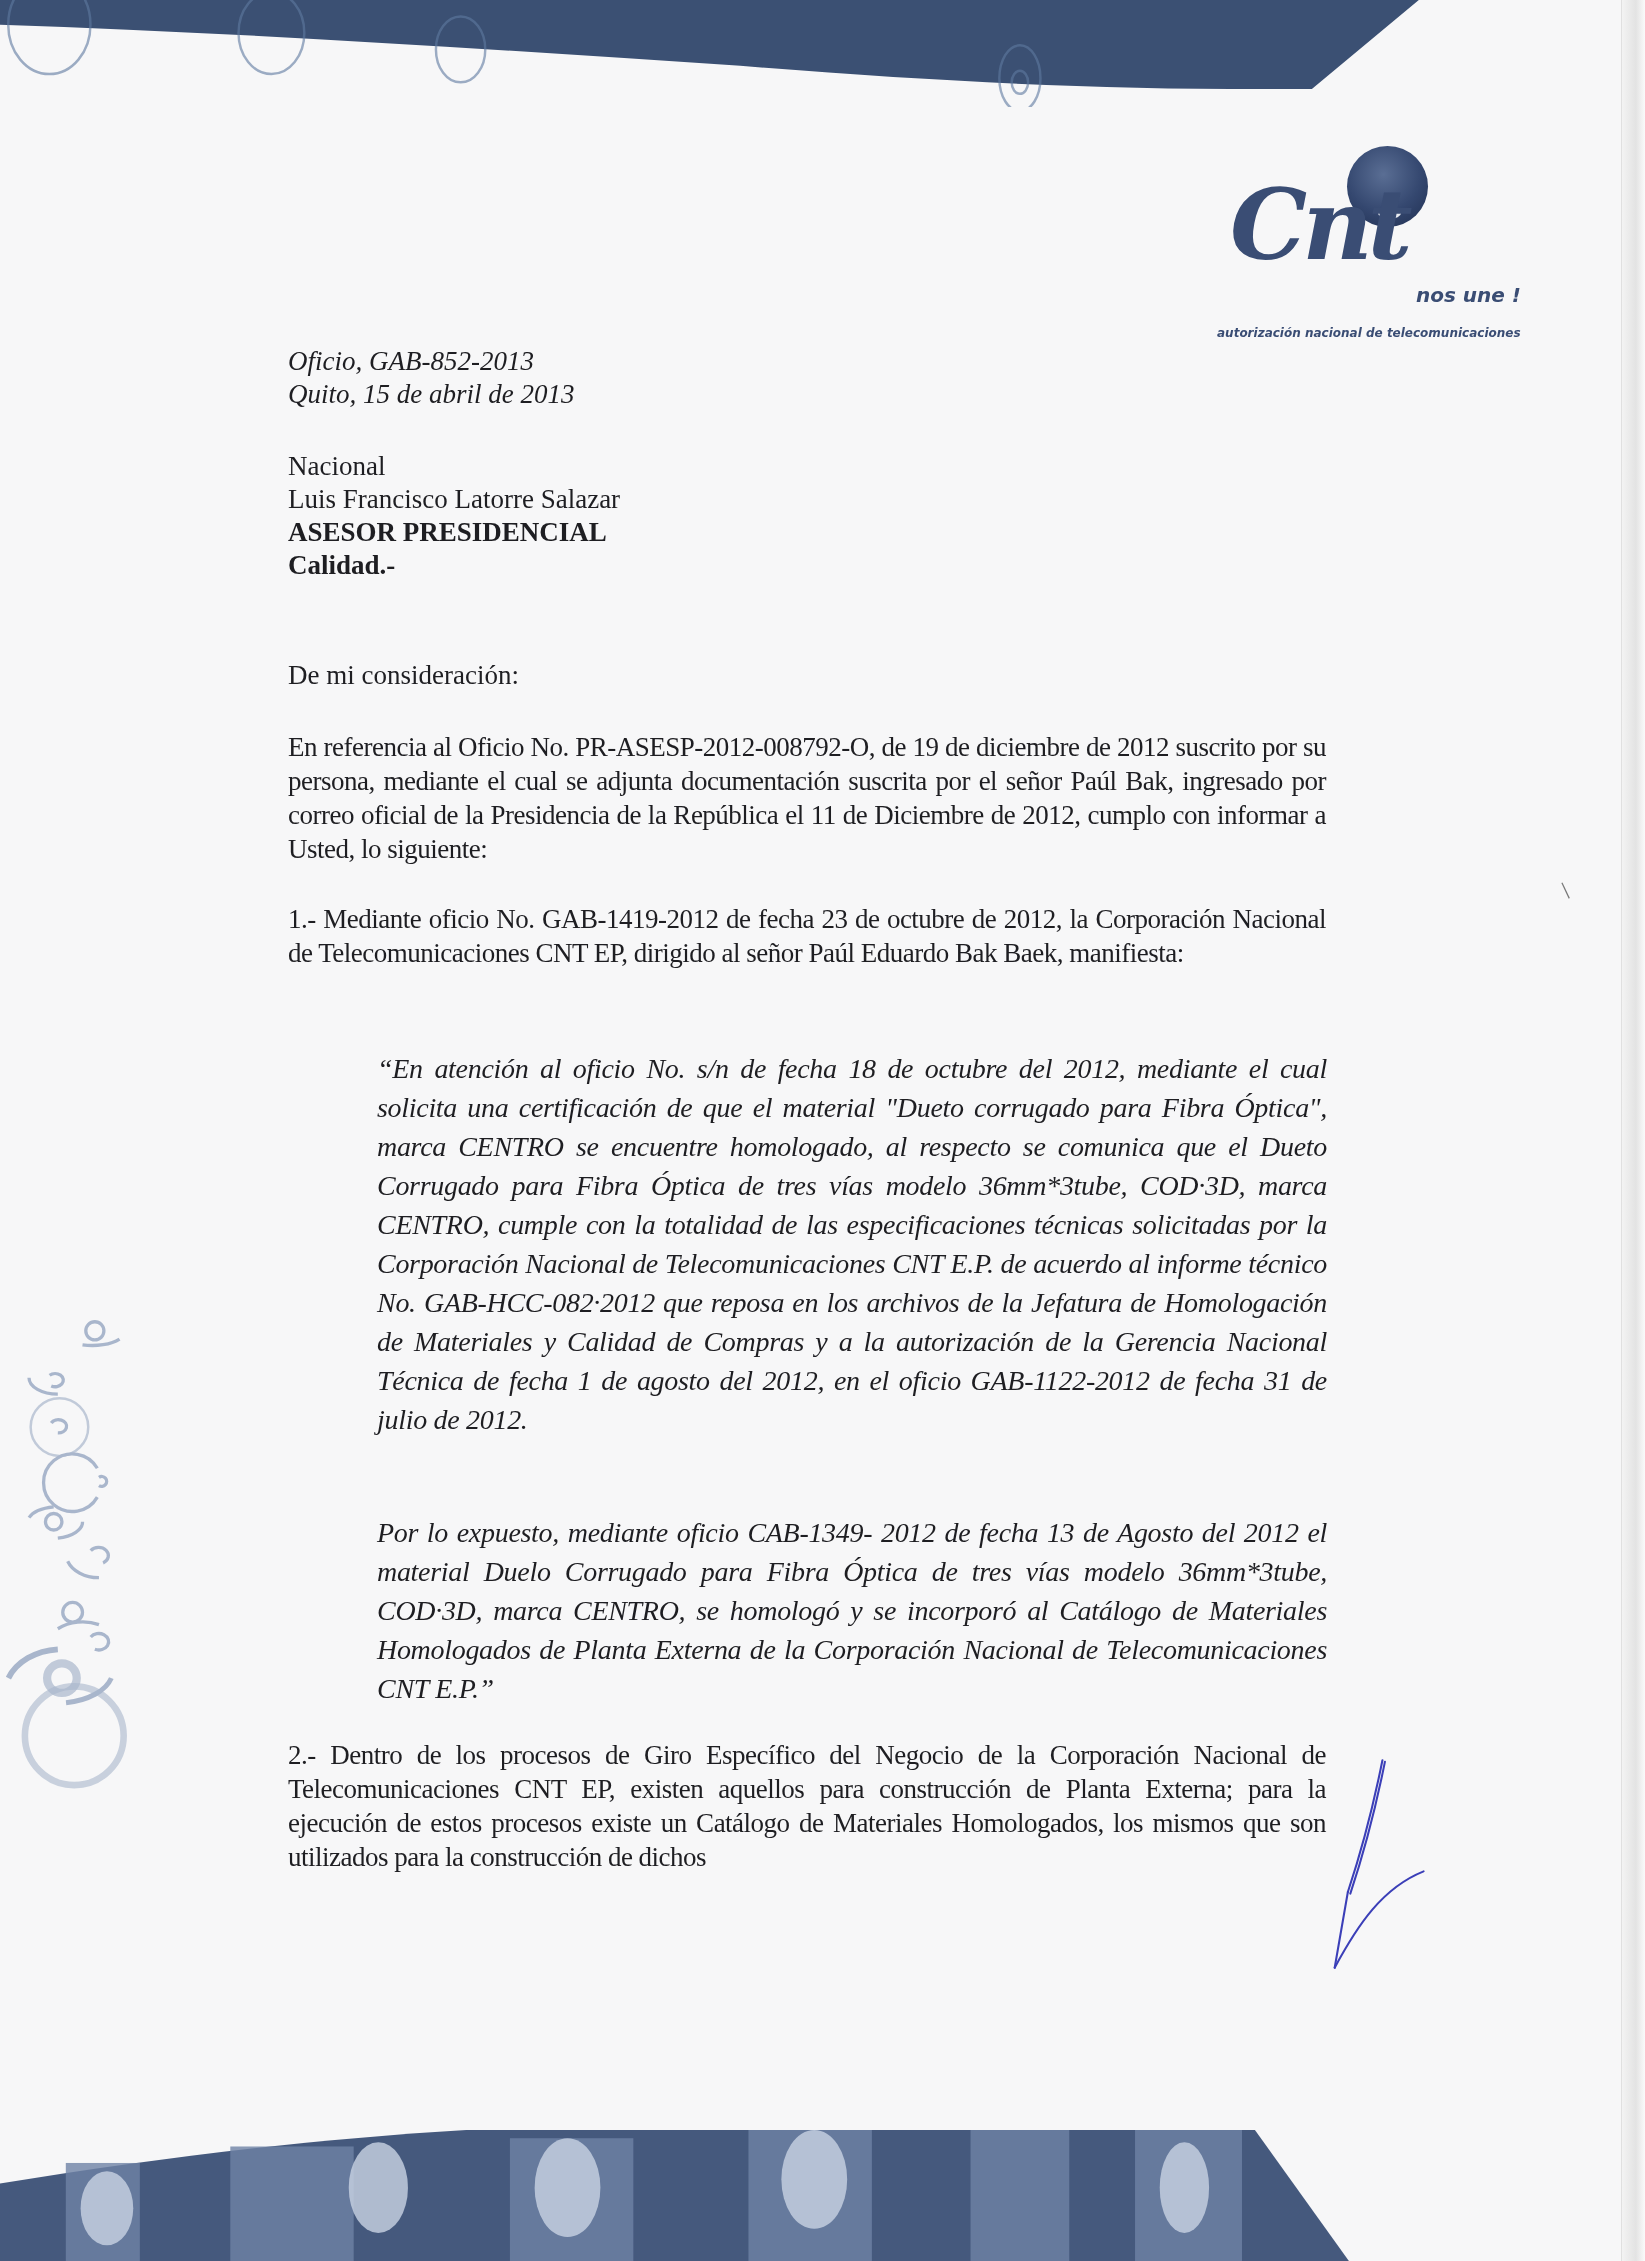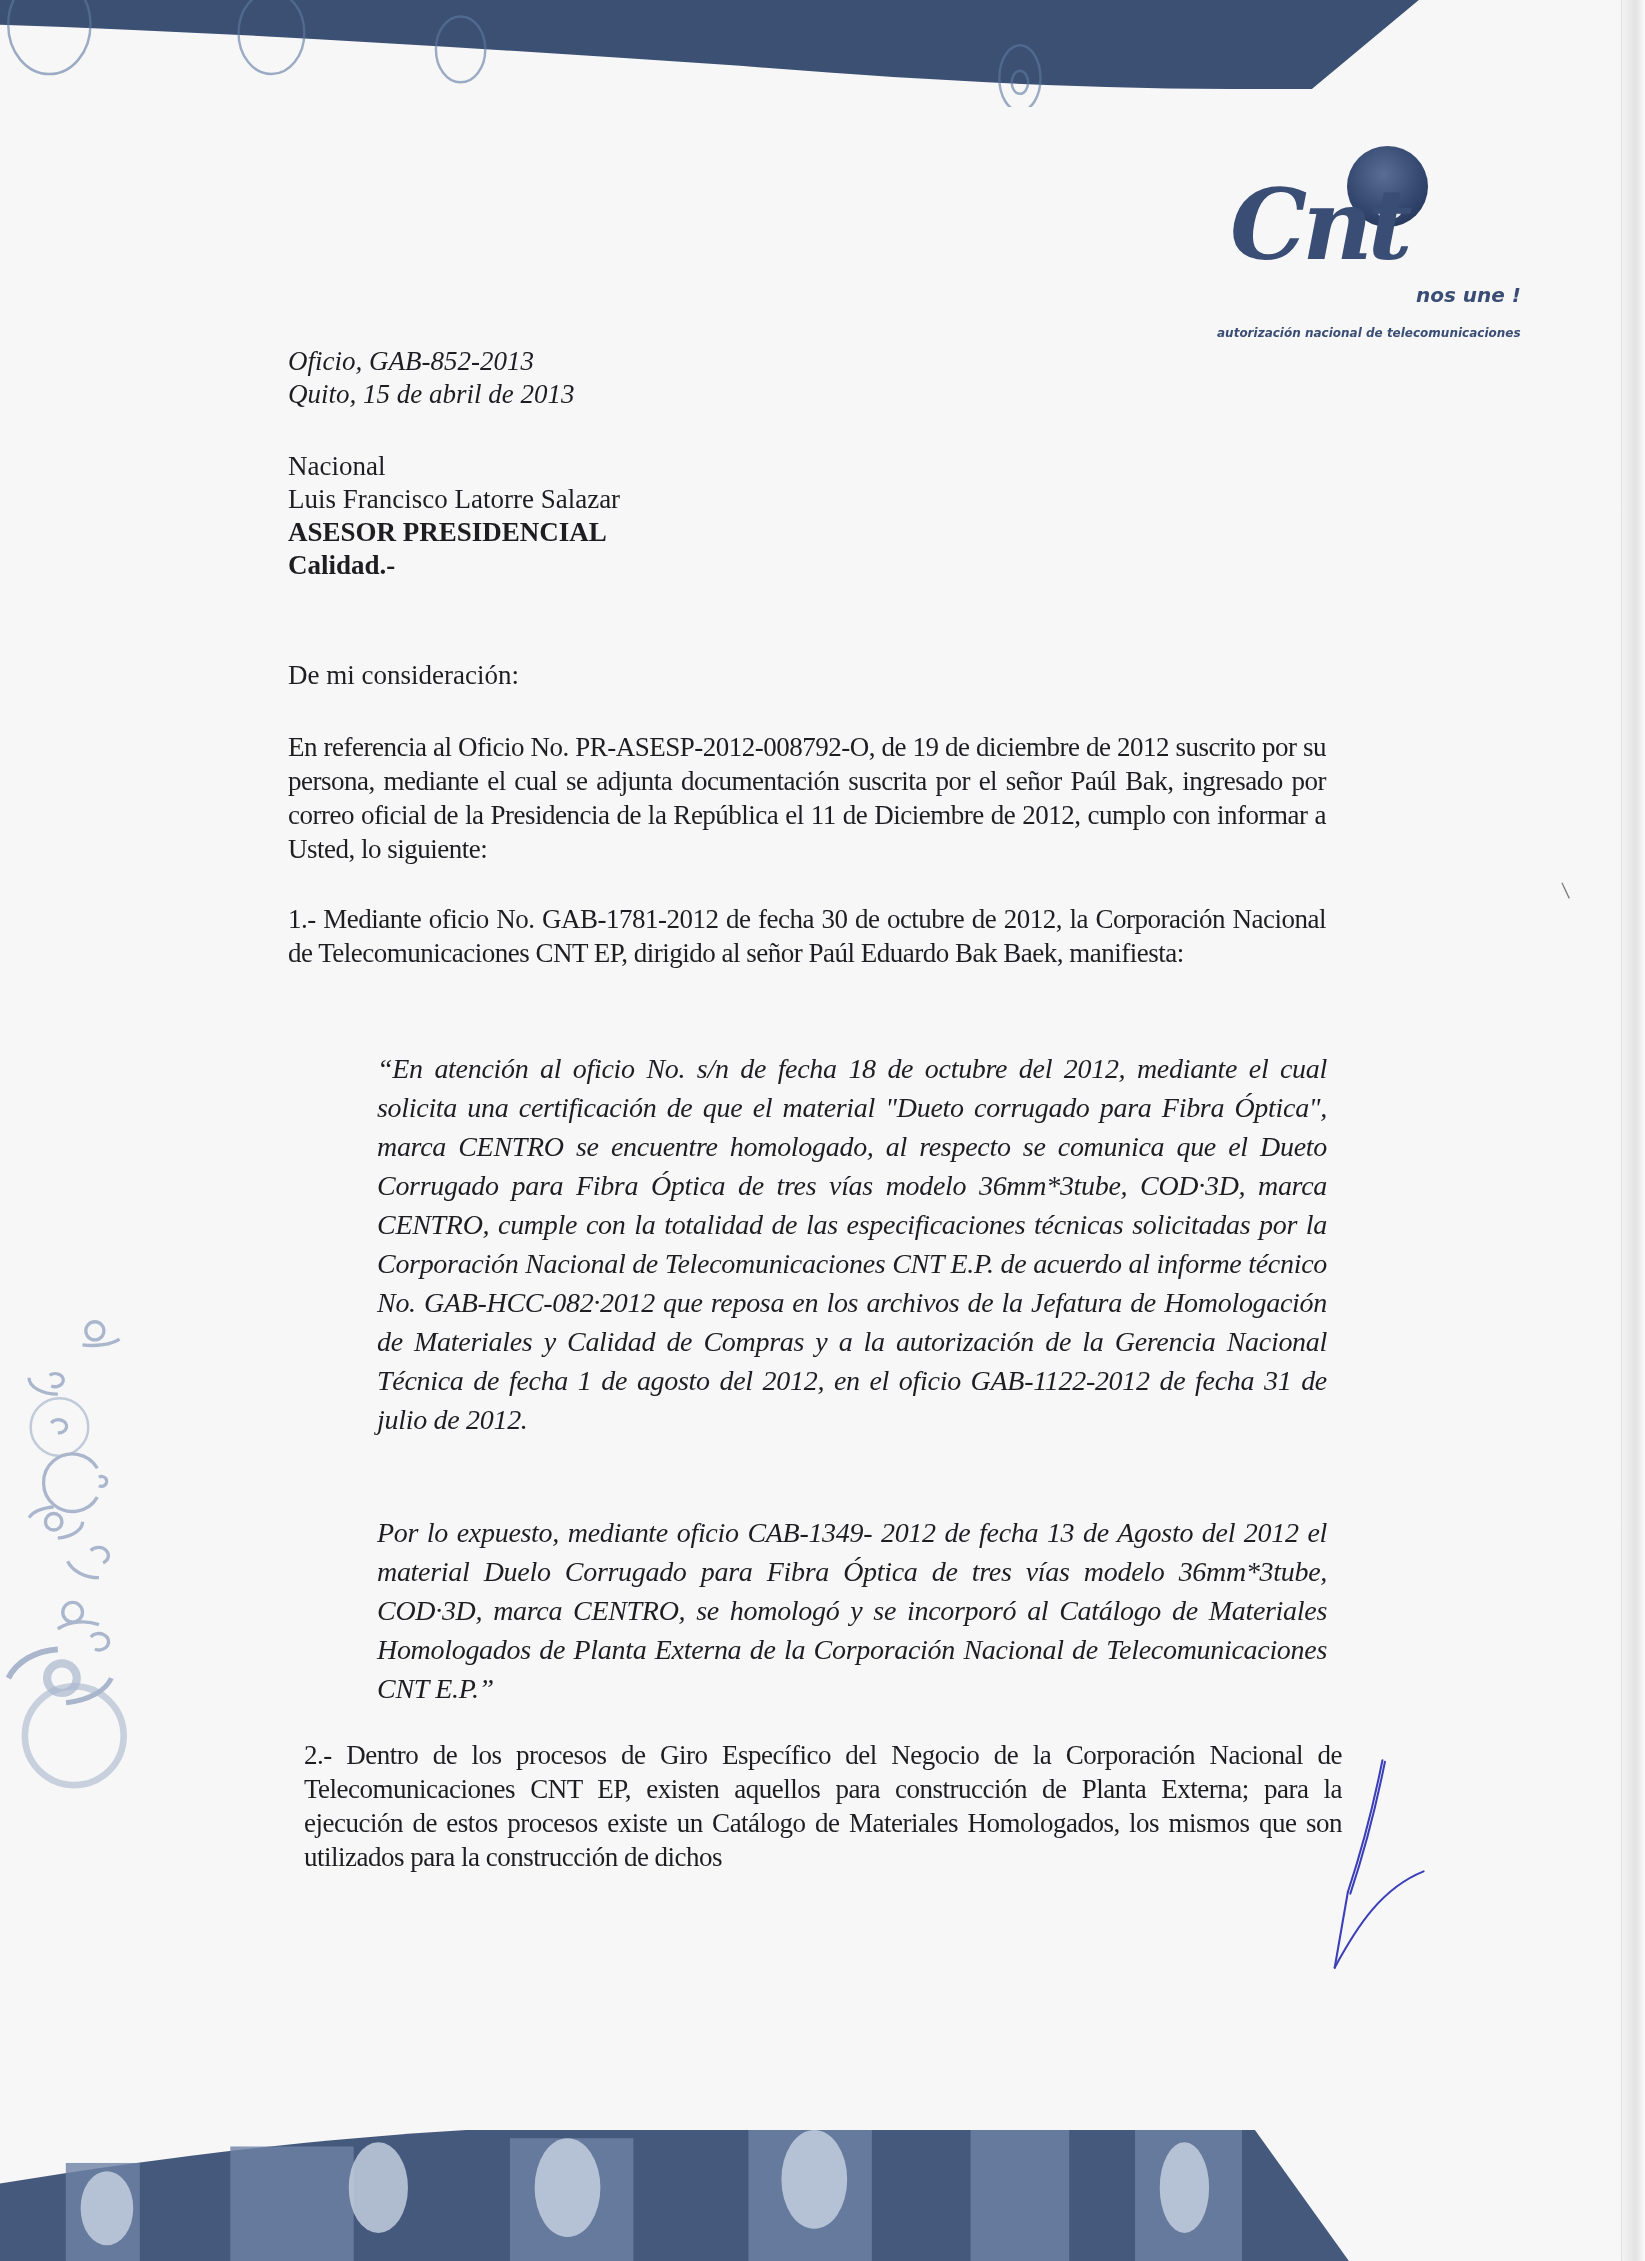--- a/index.html
+++ b/index.html
@@ -125,27 +125,27 @@
   <div class="line">Nacional</div>
   <div class="line">Luis Francisco Latorre Salazar</div>
   <div class="line bold">ASESOR PRESIDENCIAL</div>
   <div class="line bold">Calidad.-</div>
 </div>
 
 <div class="block line" style="top:659px;font-family:Liberation Serif, serif;">De mi consideración:</div>
 
 <div class="para narrow" style="top:730px;">En referencia al Oficio No. PR-ASESP-2012-008792-O, de 19 de diciembre de 2012 suscrito por su persona, mediante el cual se adjunta documentación suscrita por el señor Paúl Bak, ingresado por correo oficial de la Presidencia de la República el 11 de Diciembre de 2012, cumplo con informar a Usted, lo siguiente:</div>
 
-<div class="para narrow" style="top:902px;">1.- Mediante oficio No. GAB-1781-2012 de fecha 30 de octubre de 2012, la Corporación Nacional de Telecomunicaciones CNT EP, dirigido al señor Paúl Eduardo Bak Baek, manifiesta:</div>
+<div class="para narrow" style="top:902px;">1.- Mediante oficio No. GAB-1419-2012 de fecha 23 de octubre de 2012, la Corporación Nacional de Telecomunicaciones CNT EP, dirigido al señor Paúl Eduardo Bak Baek, manifiesta:</div>
 
 <div class="quote" style="top:1049px;">“En atención al oficio No. s/n de fecha 18 de octubre del 2012, mediante el cual solicita una certificación de que el material "Dueto corrugado para Fibra Óptica", marca CENTRO se encuentre homologado, al respecto se comunica que el Dueto Corrugado para Fibra Óptica de tres vías modelo 36mm*3tube, COD·3D, marca CENTRO, cumple con la totalidad de las especificaciones técnicas solicitadas por la Corporación Nacional de Telecomunicaciones CNT E.P. de acuerdo al informe técnico No. GAB-HCC-082·2012 que reposa en los archivos de la Jefatura de Homologación de Materiales y Calidad de Compras y a la autorización de la Gerencia Nacional Técnica de fecha 1 de agosto del 2012, en el oficio GAB-1122-2012 de fecha 31 de julio de 2012.</div>
 
 <div class="quote" style="top:1513px;">Por lo expuesto, mediante oficio CAB-1349- 2012 de fecha 13 de Agosto del 2012 el material Duelo Corrugado para Fibra Óptica de tres vías modelo 36mm*3tube, COD·3D, marca CENTRO, se homologó y se incorporó al Catálogo de Materiales Homologados de Planta Externa de la Corporación Nacional de Telecomunicaciones CNT E.P.”</div>
 
-<div class="para narrow" style="top:1738px;margin-left:16px;">2.- Dentro de los procesos de Giro Específico del Negocio de la Corporación Nacional de Telecomunicaciones CNT EP, existen aquellos para construcción de Planta Externa; para la ejecución de estos procesos existe un Catálogo de Materiales Homologados, los mismos que son utilizados para la construcción de dichos</div>
+<div class="para narrow" style="top:1738px;">2.- Dentro de los procesos de Giro Específico del Negocio de la Corporación Nacional de Telecomunicaciones CNT EP, existen aquellos para construcción de Planta Externa; para la ejecución de estos procesos existe un Catálogo de Materiales Homologados, los mismos que son utilizados para la construcción de dichos</div>
 
 <svg class="signature" viewBox="0 0 200 300">
   <g fill="none" stroke="#3b3fb8" stroke-width="2.5" stroke-linecap="round">
     <path d="M140,10 C130,60 118,110 98,170"></path>
     <path d="M143,12 C133,62 121,112 101,172"></path>
     <path d="M98,170 L82,262"></path>
     <path d="M82,262 C110,210 140,165 190,145"></path>
   </g>
 </svg>
 

